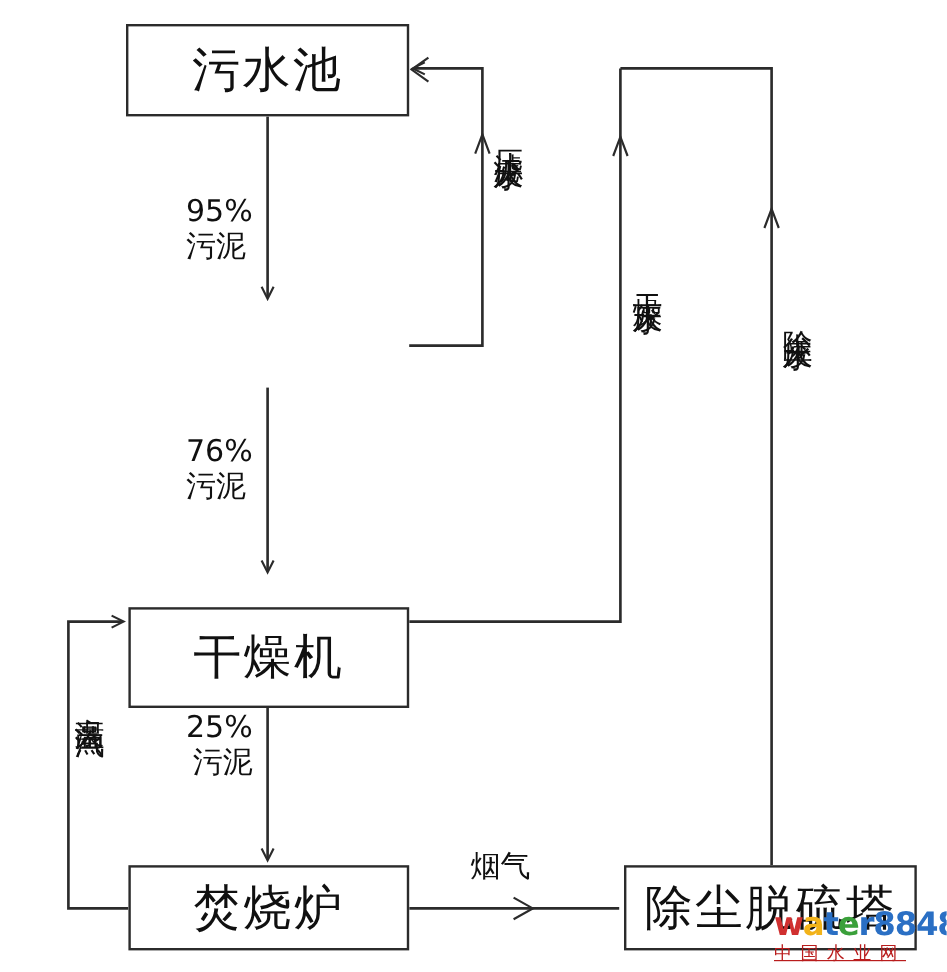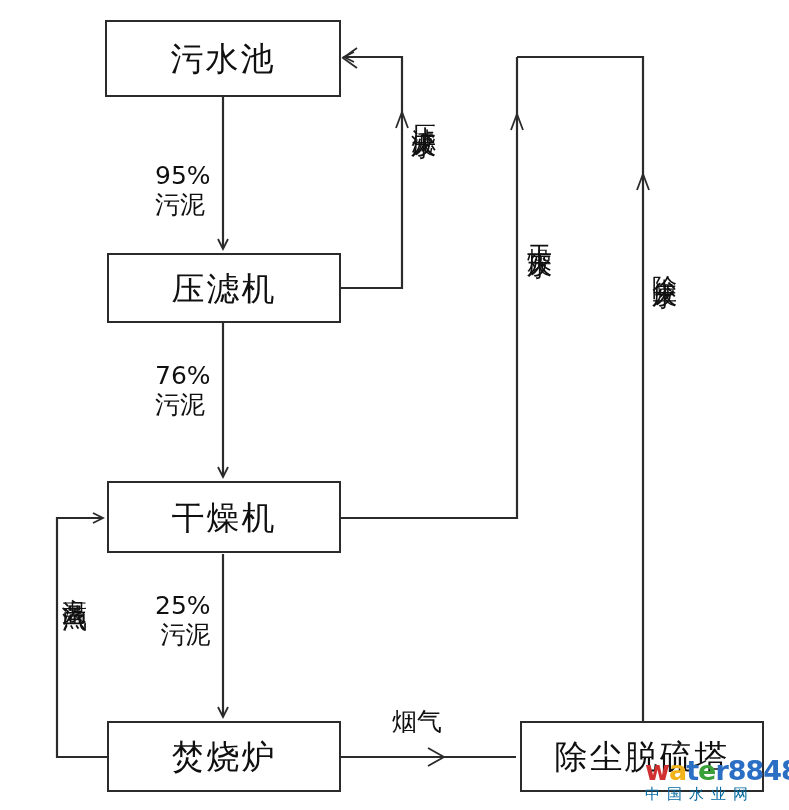--- a/index.html
+++ b/index.html
@@ -25,21 +25,21 @@
   .node-box {
     position: absolute;
     border: 2px solid #2b2b2b;
     background: #ffffff;
     display: flex;
     align-items: center;
     justify-content: center;
     box-sizing: border-box;
   }
   .node-label {
-    font-size: 33px;
+    font-size: 40px;
     color: #101010;
     letter-spacing: 2px;
     white-space: nowrap;
     line-height: 1;
   }
   .edge-label {
     position: absolute;
     font-size: 25px;
     color: #101010;
     line-height: 1.15;
@@ -68,25 +68,26 @@
   .wm-top {
     font-size: 27px;
     font-weight: bold;
     font-family: "DejaVu Sans", "Liberation Sans", sans-serif;
     letter-spacing: -1px;
     line-height: 1;
     white-space: nowrap;
   }
   .wm-bottom {
     font-size: 15px;
-    color: #0369a1;
+    color: #b91c1c;
     letter-spacing: 7px;
     line-height: 1;
     margin-top: 3px;
     white-space: nowrap;
+    text-decoration: underline;
   }
 </style>
 </head>
 <body>
 
 <div id="canvas">
 
   <svg class="flow-svg" viewBox="0 0 789 810">
     <defs>
       <marker id="arrow-open" markerWidth="14" markerHeight="14" refX="11" refY="6" orient="auto" markerUnits="userSpaceOnUse">
@@ -114,25 +115,22 @@
     <path d="M107,757 L57,757 L57,518 L102,518" fill="none" stroke="#2b2b2b" stroke-width="2.2" marker-end="url(#arrow-open)"></path>
 
     <line x1="341" y1="757" x2="516" y2="757" stroke="#2b2b2b" stroke-width="2.2"></line>
     <path d="M428,748 L444,757 L428,766" fill="none" stroke="#2b2b2b" stroke-width="1.8"></path>
   </svg>
 
   <div class="node-box" style="left:105px; top:20px; width:236px; height:77px;">
     <span class="node-label">污水池</span>
   </div>
 
-  <div class="node-box" style="left:107px; top:253px; width:234px; height:70px;">
-    <span class="node-label">压滤机</span>
-  </div>
 
-  <div class="node-box" style="left:107px; top:481px; width:234px; height:72px;">
+  <div class="node-box" style="left:107px; top:506px; width:234px; height:84px;">
     <span class="node-label">干燥机</span>
   </div>
 
   <div class="node-box" style="left:107px; top:721px; width:234px; height:71px;">
     <span class="node-label">焚烧炉</span>
   </div>
 
   <div class="node-box" style="left:520px; top:721px; width:244px; height:71px;">
     <span class="node-label">除尘脱硫塔</span>
   </div>

